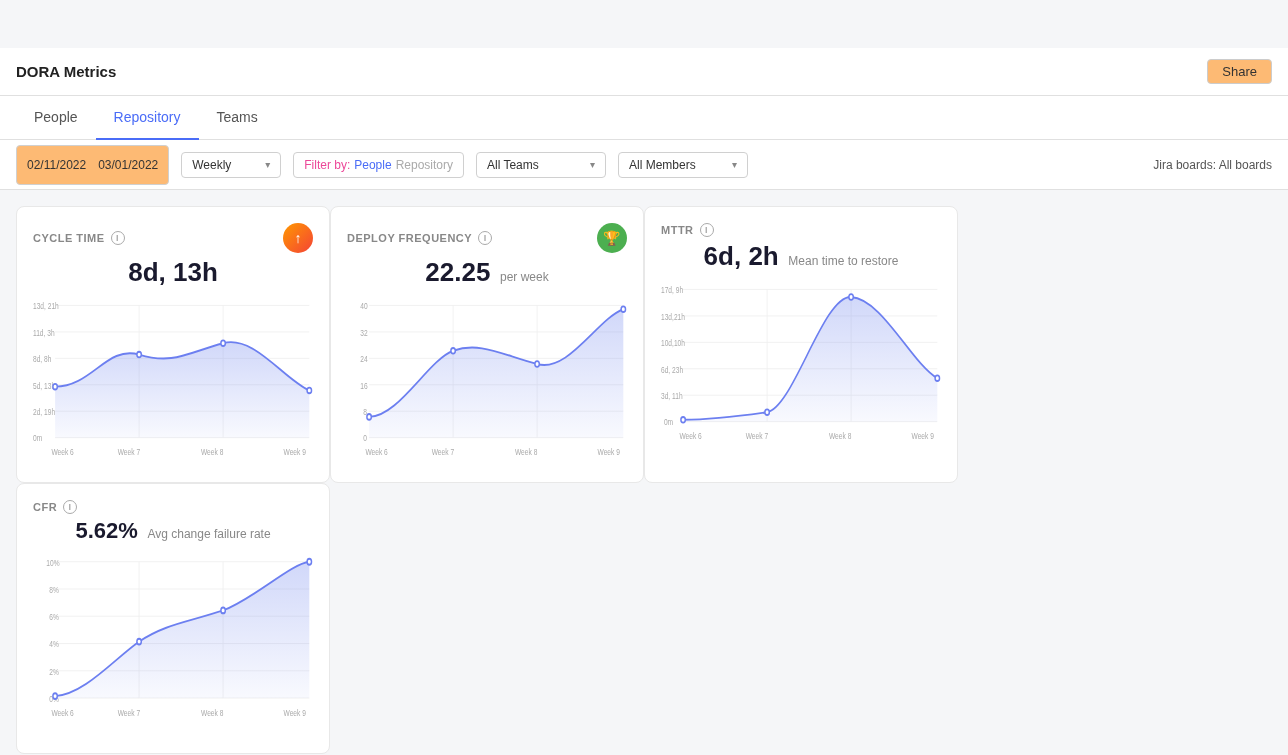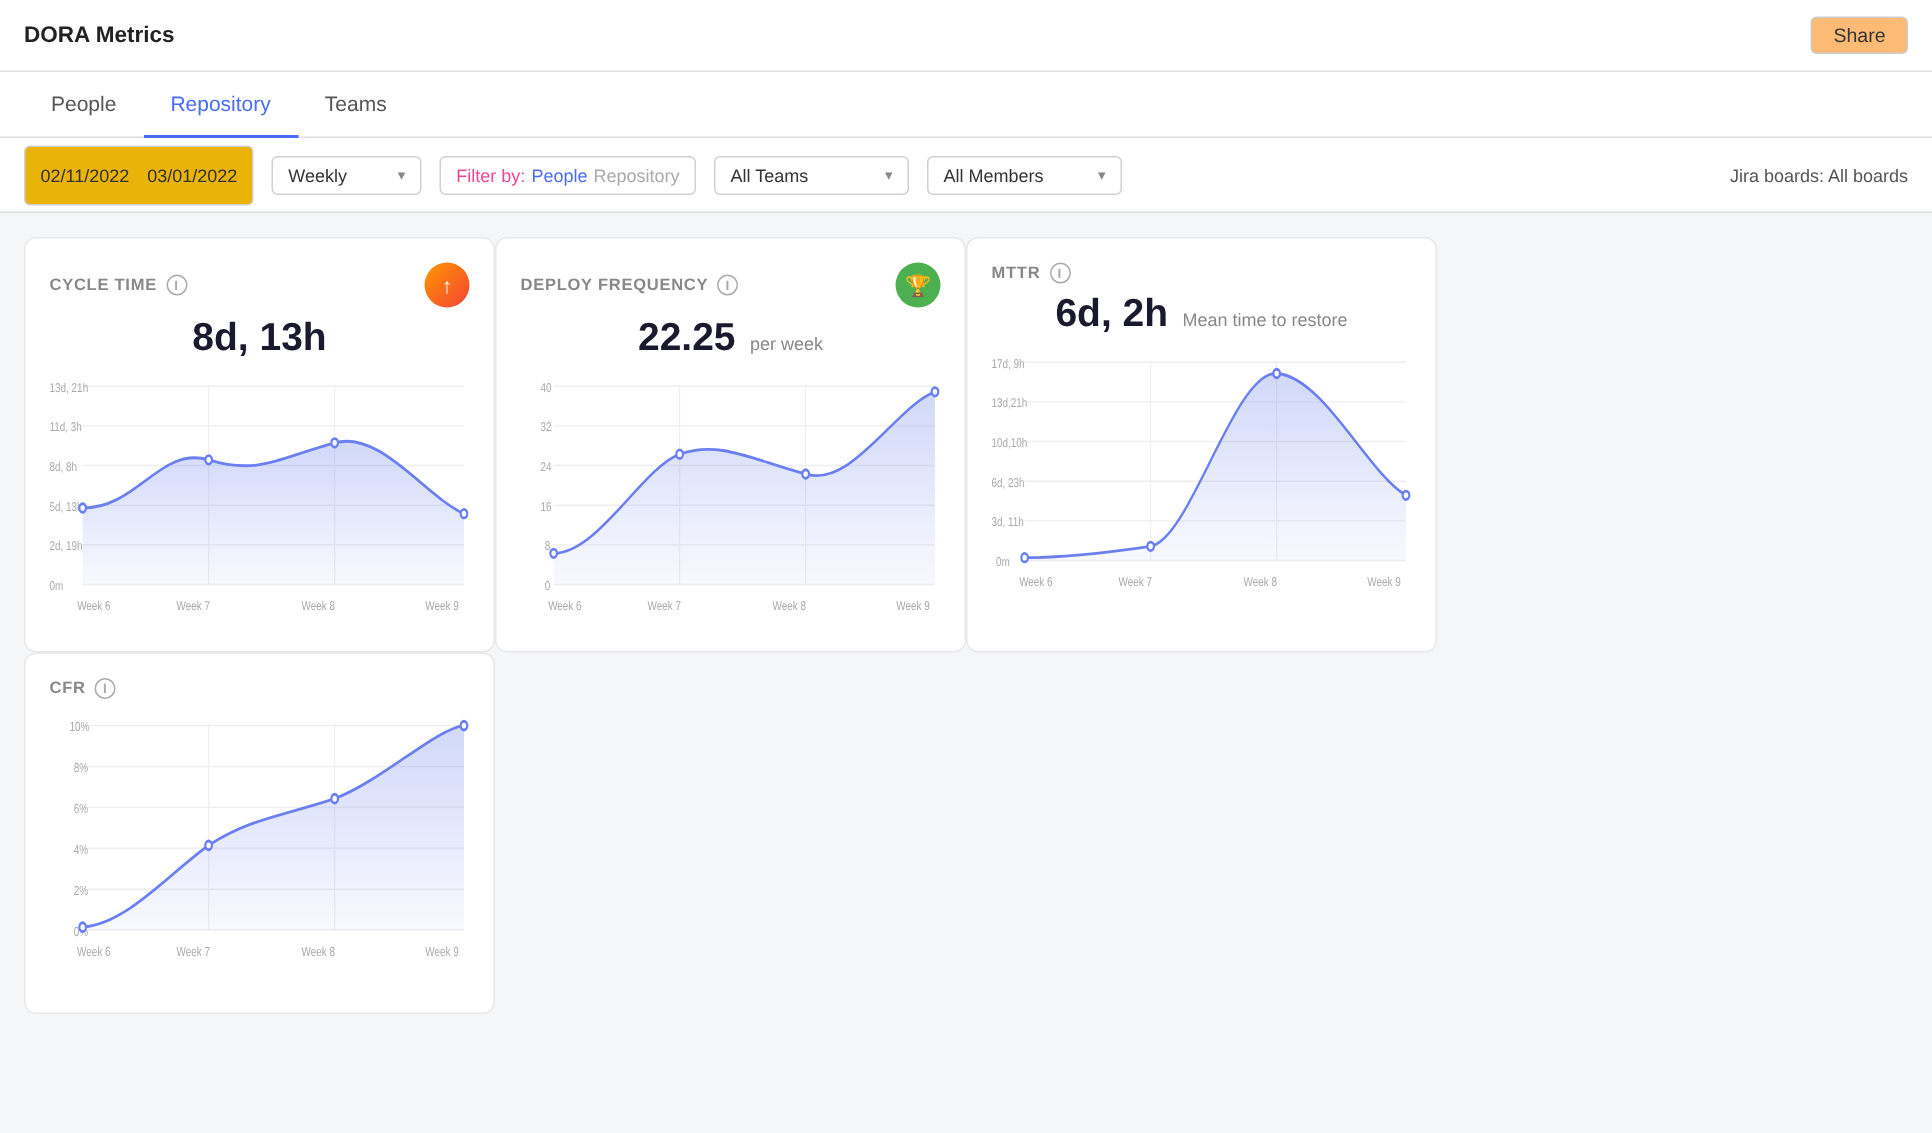--- a/index.html
+++ b/index.html
@@ -6,20 +6,21 @@
     body { font-family: -apple-system, BlinkMacSystemFont, 'Segoe UI', sans-serif; background: #f5f6f8; color: #333; font-size: 13px; }
 
     .top-bar {
       background: #fff;
       border-bottom: 1px solid #e0e0e0;
       padding: 0 16px;
       height: 48px;
       display: flex;
       align-items: center;
       justify-content: space-between;
+      margin-top: 48px;
     }
     .top-bar-title {
       font-size: 15px;
       font-weight: 600;
       color: #222;
     }
     .share-btn {
       border: 1px solid #ccc;
       background: #fdba74;
       padding: 4px 14px;
@@ -62,21 +63,21 @@
       align-items: center;
       padding: 0 16px;
       gap: 12px;
     }
     .date-range {
       border: 1px solid #d0d0d0;
       border-radius: 4px;
       padding: 12px 10px;
       font-size: 12px;
       color: #333;
-      background: #eab308;
+      background: #fdba74;
       cursor: pointer;
       display: flex;
       align-items: center;
       gap: 6px;
     }
     .date-divider {
       color: #aaa;
     }
     .select-box {
       border: 1px solid #d0d0d0;
@@ -418,20 +419,24 @@
     </div>
   </div>
 
   <div class="card cfr-card">
     <div class="card-header">
       <div class="card-title-row">
         <span>CFR</span>
         <div class="info-icon">i</div>
       </div>
     </div>
+    <div>
+      <span class="metric-percent">5.62%</span>
+      <span class="metric-sub">Avg change failure rate</span>
+    </div>
     <div class="chart-container">
       <svg viewBox="0 0 380 190" preserveAspectRatio="none" style="width:100%;height:185px;display:block;">
         <defs>
           <linearGradient id="cfrGrad" x1="0" y1="0" x2="0" y2="1">
             <stop offset="0%" stop-color="#7b8fef" stop-opacity="0.35"></stop>
             <stop offset="100%" stop-color="#7b8fef" stop-opacity="0.05"></stop>
           </linearGradient>
         </defs>
         <line x1="30" y1="10" x2="375" y2="10" stroke="#eee" stroke-width="1"></line>
         <line x1="30" y1="38" x2="375" y2="38" stroke="#eee" stroke-width="1"></line>

